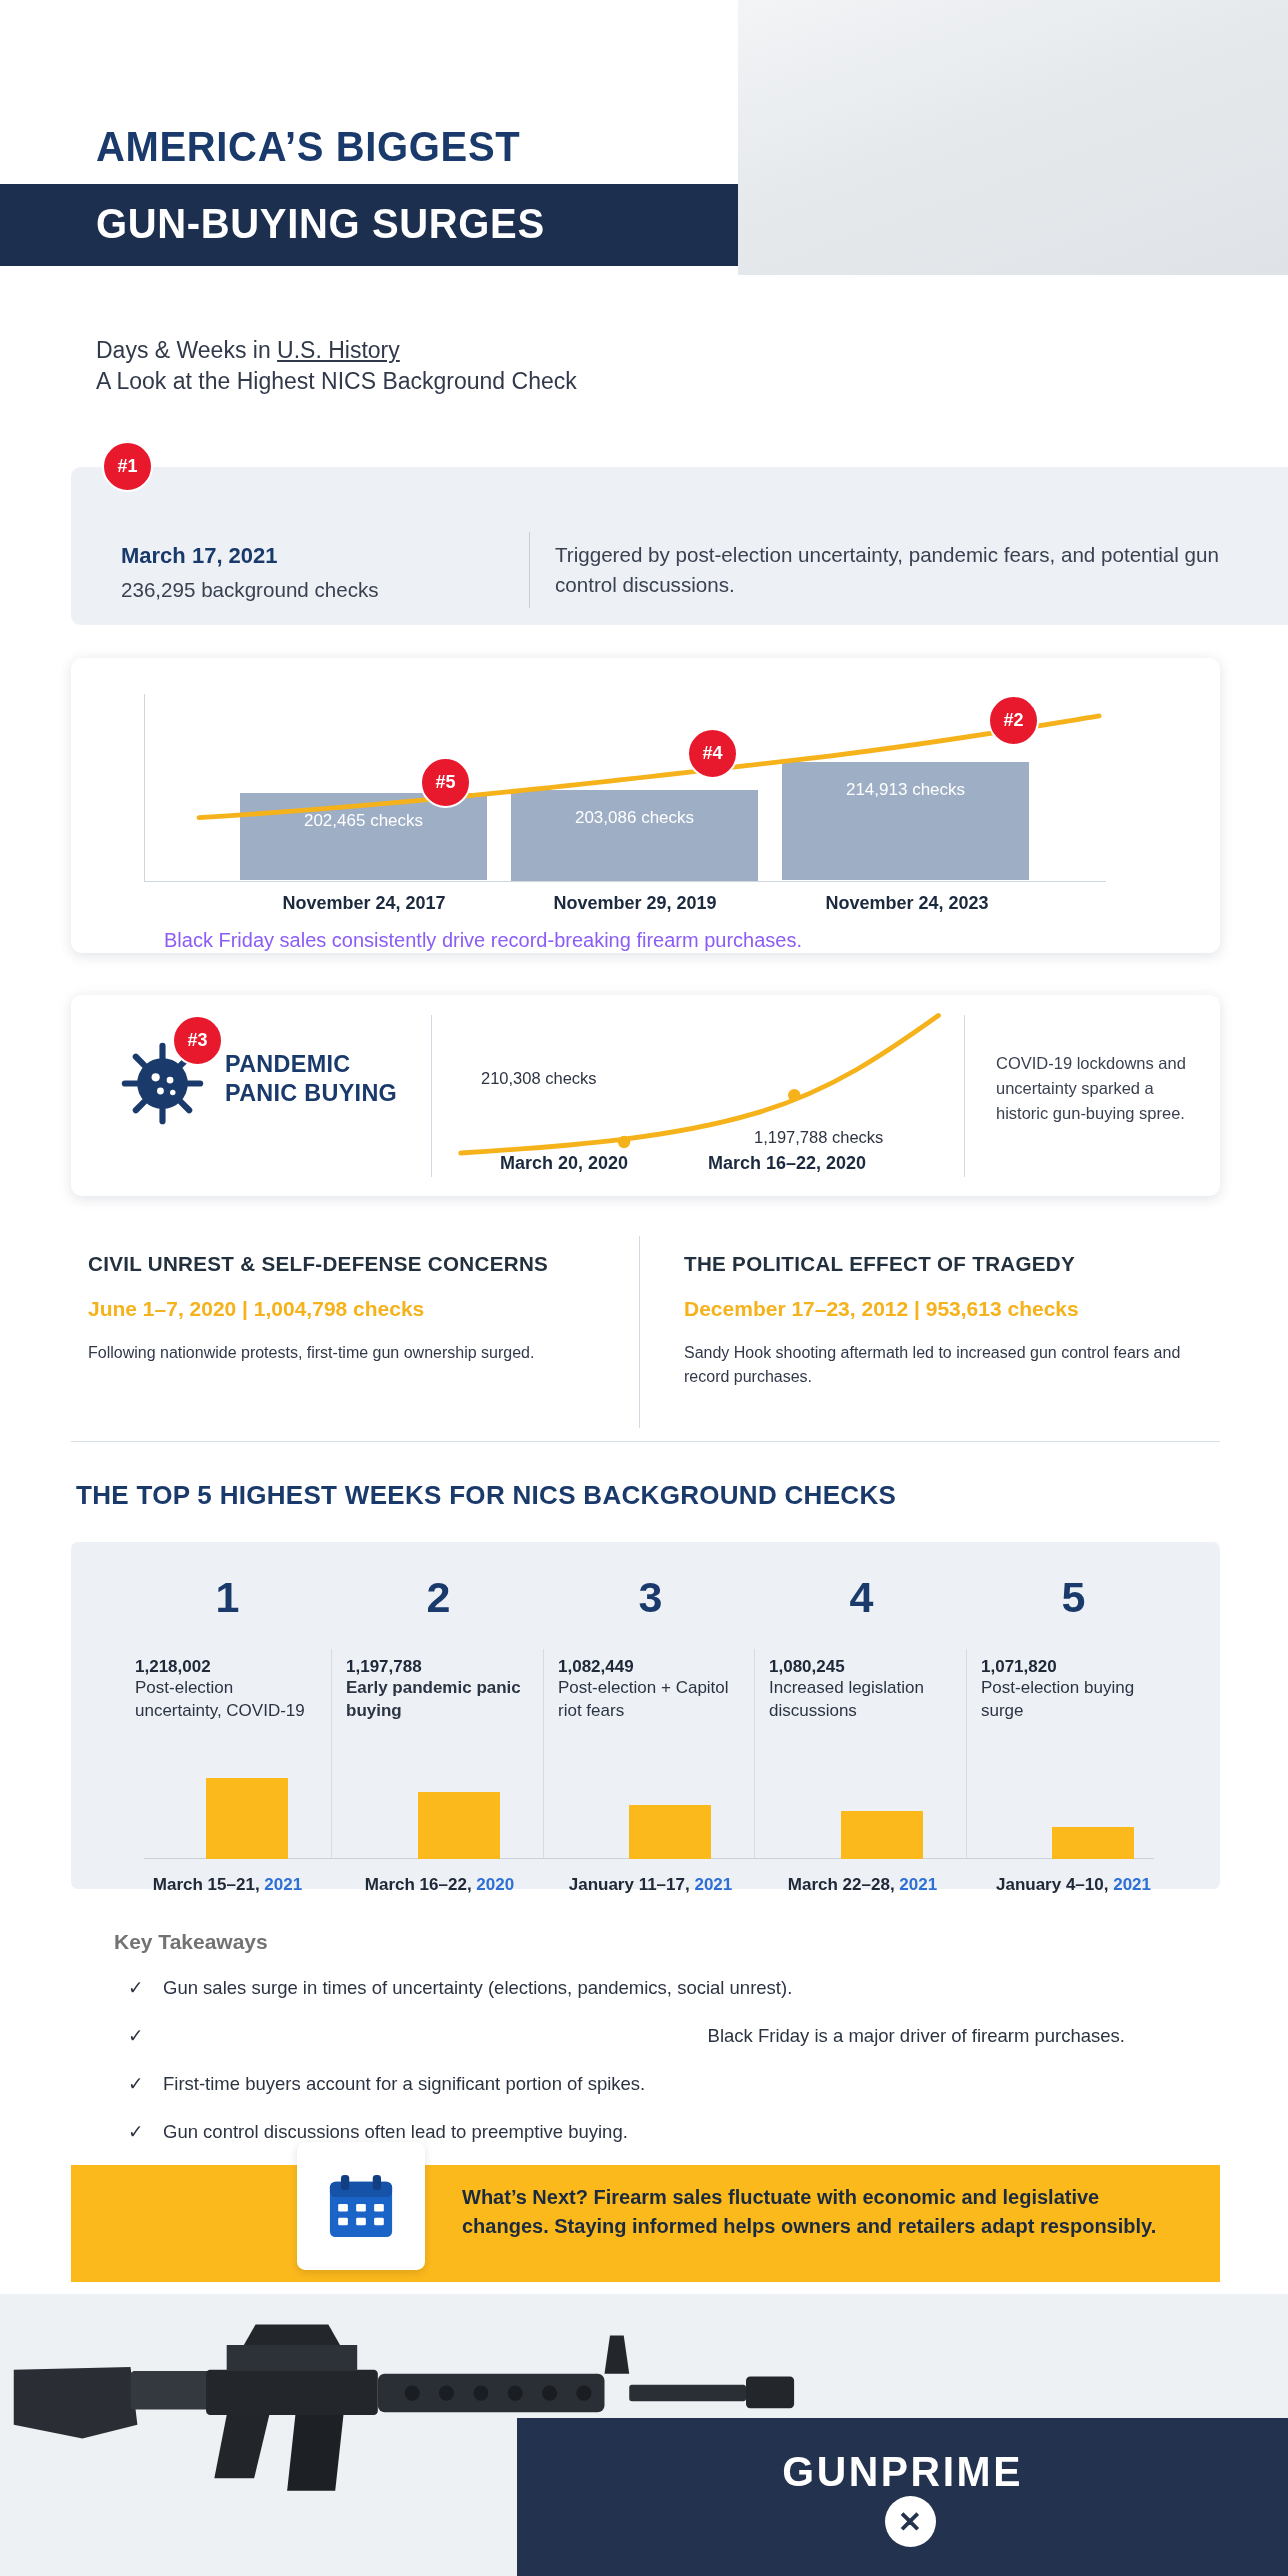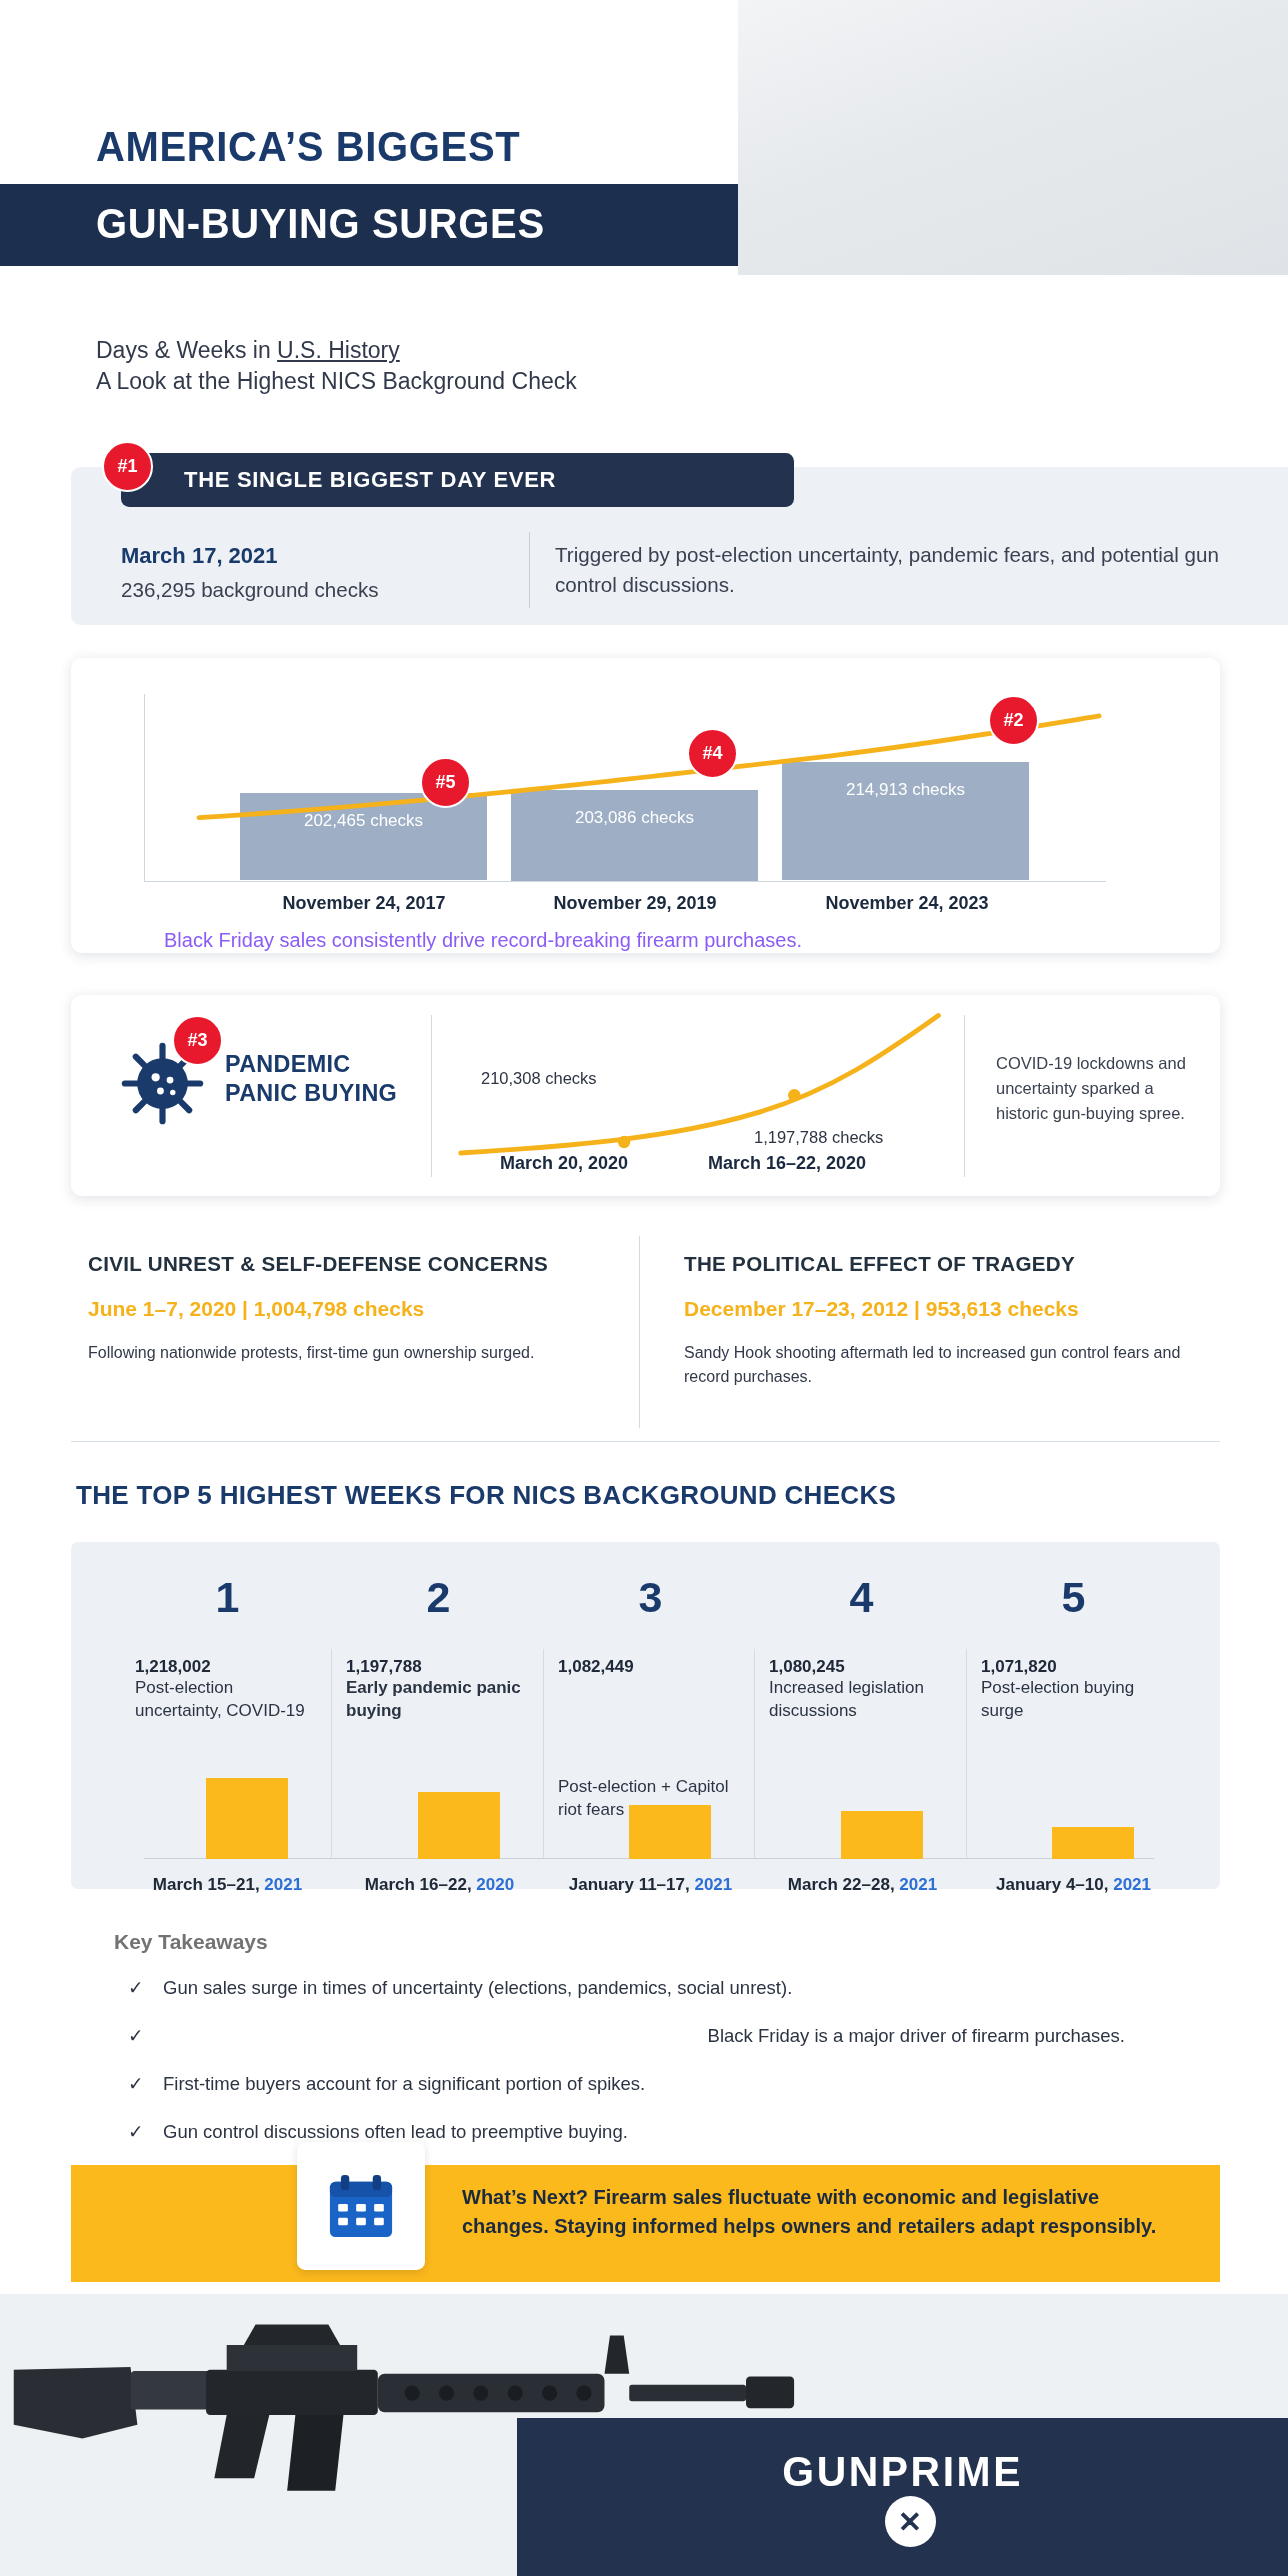--- a/index.html
+++ b/index.html
@@ -462,23 +462,20 @@
   </div>
 
   <div class="subtitle">
     <div>
       <span>Days &amp; Weeks in </span><span class="u">U.S. History</span>
     </div>
     <div>A Look at the Highest NICS Background Check</div>
   </div>
 
   <div class="sec1-panel"></div>
-  <div class="dark-tab">
-    <span>THE SINGLE BIGGEST DAY EVER</span>
-  </div>
   <div class="badge-red" id="badge1">
     <span>#1</span>
   </div>
   <div class="sec1-date">March 17, 2021</div>
   <div class="sec1-checks">236,295 background checks</div>
   <div class="sec1-divider"></div>
   <div class="sec1-desc">Triggered by post-election uncertainty, pandemic fears, and potential gun control discussions.</div>
 
   <div class="sec2-card"></div>
   <div class="bf-yaxis"></div>
@@ -589,21 +586,21 @@
   <div class="t5-num" style="left:346px; top:1573px; width:185px;">2</div>
   <div class="t5-val" style="left:346px; top:1657px; width:185px;">1,197,788</div>
   <div class="t5-desc" style="left:346px; top:1677px; width:177px;font-weight:bold;">Early pandemic panic buying</div>
   <div class="t5-bar" style="left:418px; top:1792px; width:82px; height:67px;"></div>
   <div class="t5-date" style="left:326px; top:1875px; width:227px;">
     <span>March 16–22, </span><span class="yr">2020</span>
   </div>
 
   <div class="t5-num" style="left:558px; top:1573px; width:185px;">3</div>
   <div class="t5-val" style="left:558px; top:1657px; width:185px;">1,082,449</div>
-  <div class="t5-desc" style="left:558px; top:1776px; width:177px;">Post-election + Capitol riot fears</div>
+  <div class="t5-desc" style="left:558px; top:1677px; width:177px;">Post-election + Capitol riot fears</div>
   <div class="t5-bar" style="left:629px; top:1805px; width:82px; height:54px;"></div>
   <div class="t5-date" style="left:537px; top:1875px; width:227px;">
     <span>January 11–17, </span><span class="yr">2021</span>
   </div>
 
   <div class="t5-num" style="left:769px; top:1573px; width:185px;">4</div>
   <div class="t5-val" style="left:769px; top:1657px; width:185px;">1,080,245</div>
   <div class="t5-desc" style="left:769px; top:1677px; width:177px;">Increased legislation discussions</div>
   <div class="t5-bar" style="left:841px; top:1811px; width:82px; height:48px;"></div>
   <div class="t5-date" style="left:749px; top:1875px; width:227px;">

